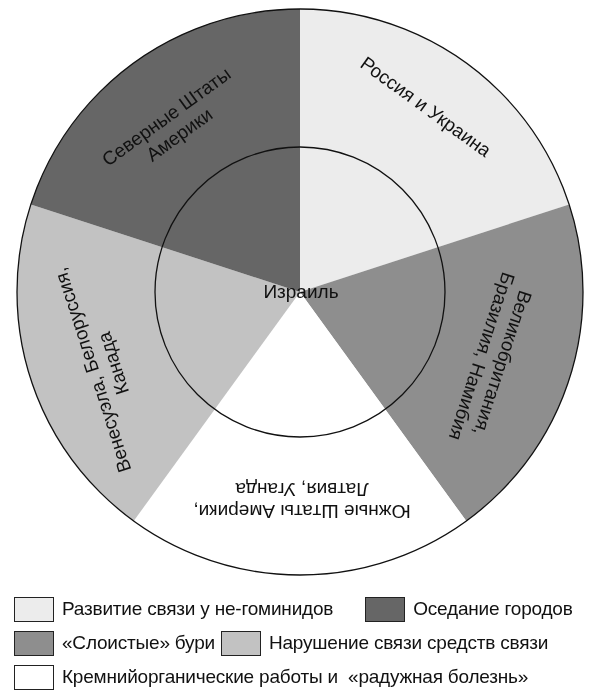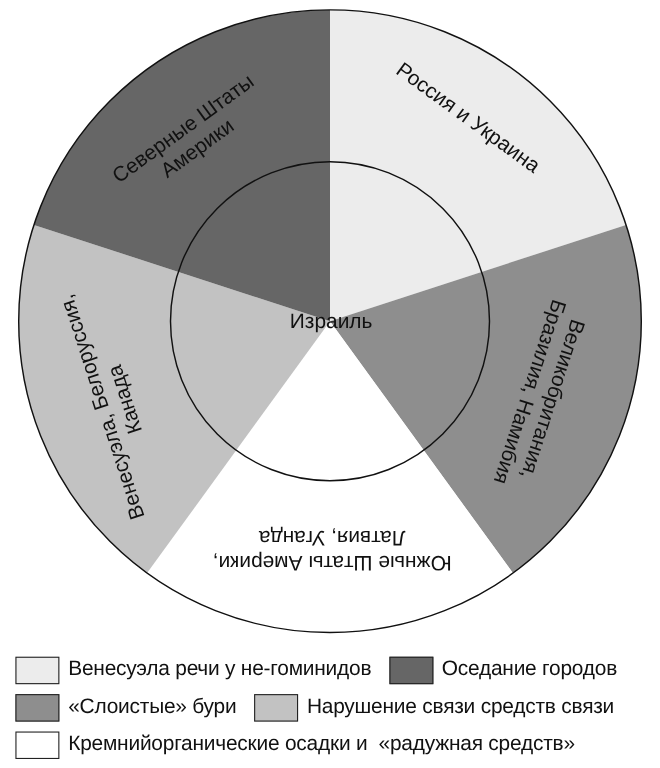--- a/index.html
+++ b/index.html
@@ -52,36 +52,36 @@
   <g transform="translate(176,130) rotate(-36)">
     <text class="seg-label" x="0" y="-10" text-anchor="middle">Северные Штаты</text>
     <text class="seg-label" x="0" y="12" text-anchor="middle">Америки</text>
   </g>
 </svg>
 
 <div class="legend">
   <div class="legend-row">
     <div class="legend-item">
       <span class="swatch" style="background:#ececec"></span>
-      <span class="legend-text">Венесуэла речи у не-гоминидов</span>
+      <span class="legend-text">Развитие связи у не-гоминидов</span>
     </div>
-    <div class="legend-item" style="margin-left:4px">
+    <div class="legend-item" style="margin-left:20px">
       <span class="swatch" style="background:#666666"></span>
       <span class="legend-text">Оседание городов</span>
     </div>
   </div>
   <div class="legend-row">
-    <div class="legend-item" style="margin-right:16px">
+    <div class="legend-item" style="margin-right:6px">
       <span class="swatch" style="background:#8e8e8e"></span>
       <span class="legend-text">«Слоистые» бури</span>
     </div>
     <div class="legend-item">
       <span class="swatch" style="background:#c2c2c2"></span>
       <span class="legend-text">Нарушение связи средств связи</span>
     </div>
   </div>
   <div class="legend-row">
     <div class="legend-item">
       <span class="swatch" style="background:#ffffff"></span>
-      <span class="legend-text" style="white-space:pre">Кремнийорганические осадки и  «радужная средств»</span>
+      <span class="legend-text" style="white-space:pre">Кремнийорганические работы и  «радужная болезнь»</span>
     </div>
   </div>
 </div>
 
 </body></html>

